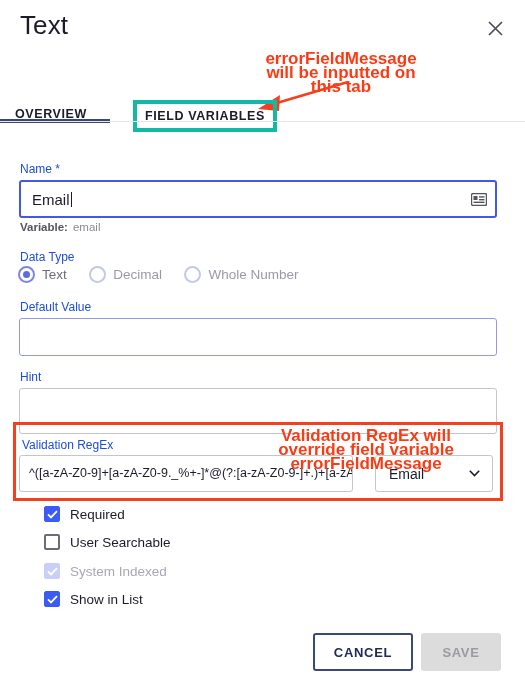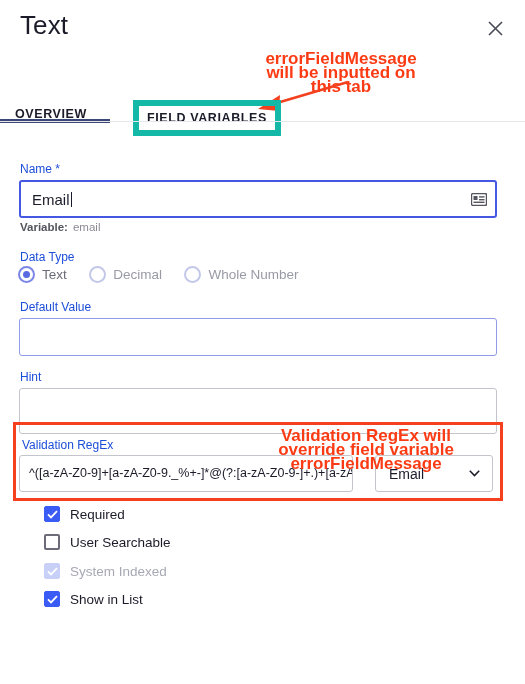--- a/index.html
+++ b/index.html
@@ -43,21 +43,21 @@
     position: absolute; top: 16px;
     font-size: 12.5px; font-weight: bold;
     letter-spacing: .6px;
     color: #1b1b29;
     padding: 7px 2px;
     cursor: pointer;
   }
   .tab-overview { left: 13px; }
   .tab-fieldvars {
     left: 133px;
-    border: 6px solid #14b8a6;
+    border: 4px solid #14b8a6;
     padding: 5px 8px;
   }
   .tab-underline {
     position: absolute; left: 0; top: 119px;
     width: 110px; height: 4px;
     background: #3b4776;
   }
   .tabs-divider {
     position: absolute; left: 0; top: 121px;
     width: 525px; height: 1px;
@@ -340,14 +340,18 @@
   </div>
   <div class="cb-row cb-4">
     <span class="cb checked">
       <svg width="11" height="9" viewBox="0 0 11 9">
           <path d="M1 4.4 L4 7.4 L10 1.2" stroke="#fff" stroke-width="1.8" fill="none"></path>
         </svg>
     </span>
     <span class="cb-label">Show in List</span>
   </div>
 
+  <div class="footer">
+    <div class="btn btn-cancel">CANCEL</div>
+    <div class="btn btn-save">SAVE</div>
+  </div>
 
 </div>
 
 </body></html>

